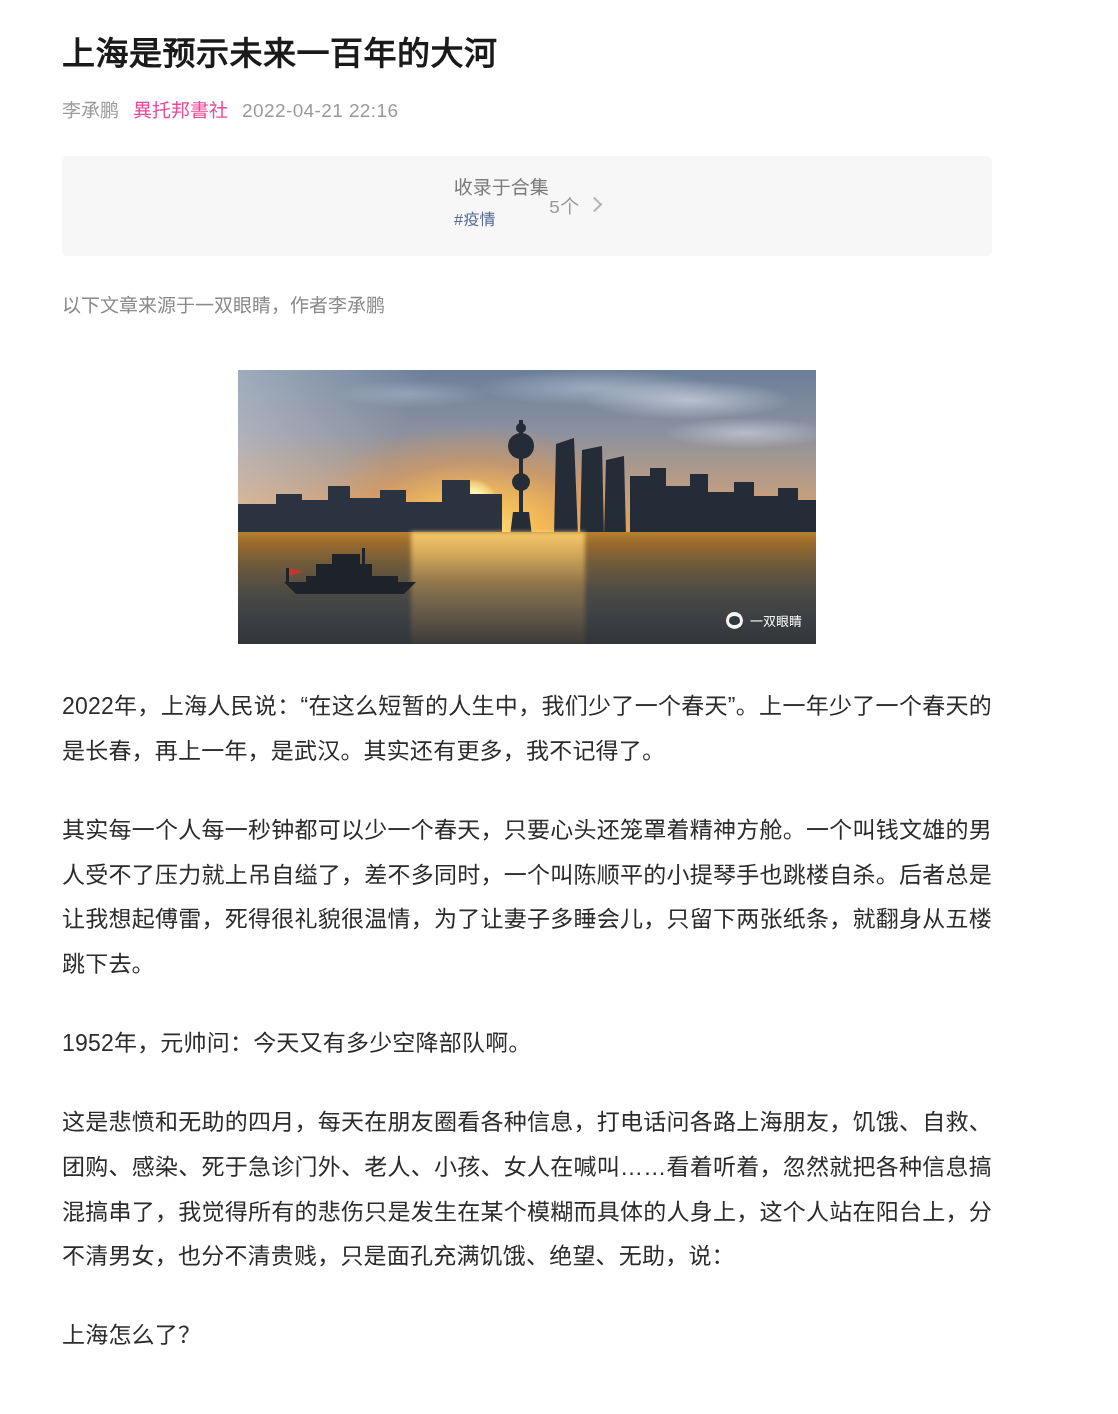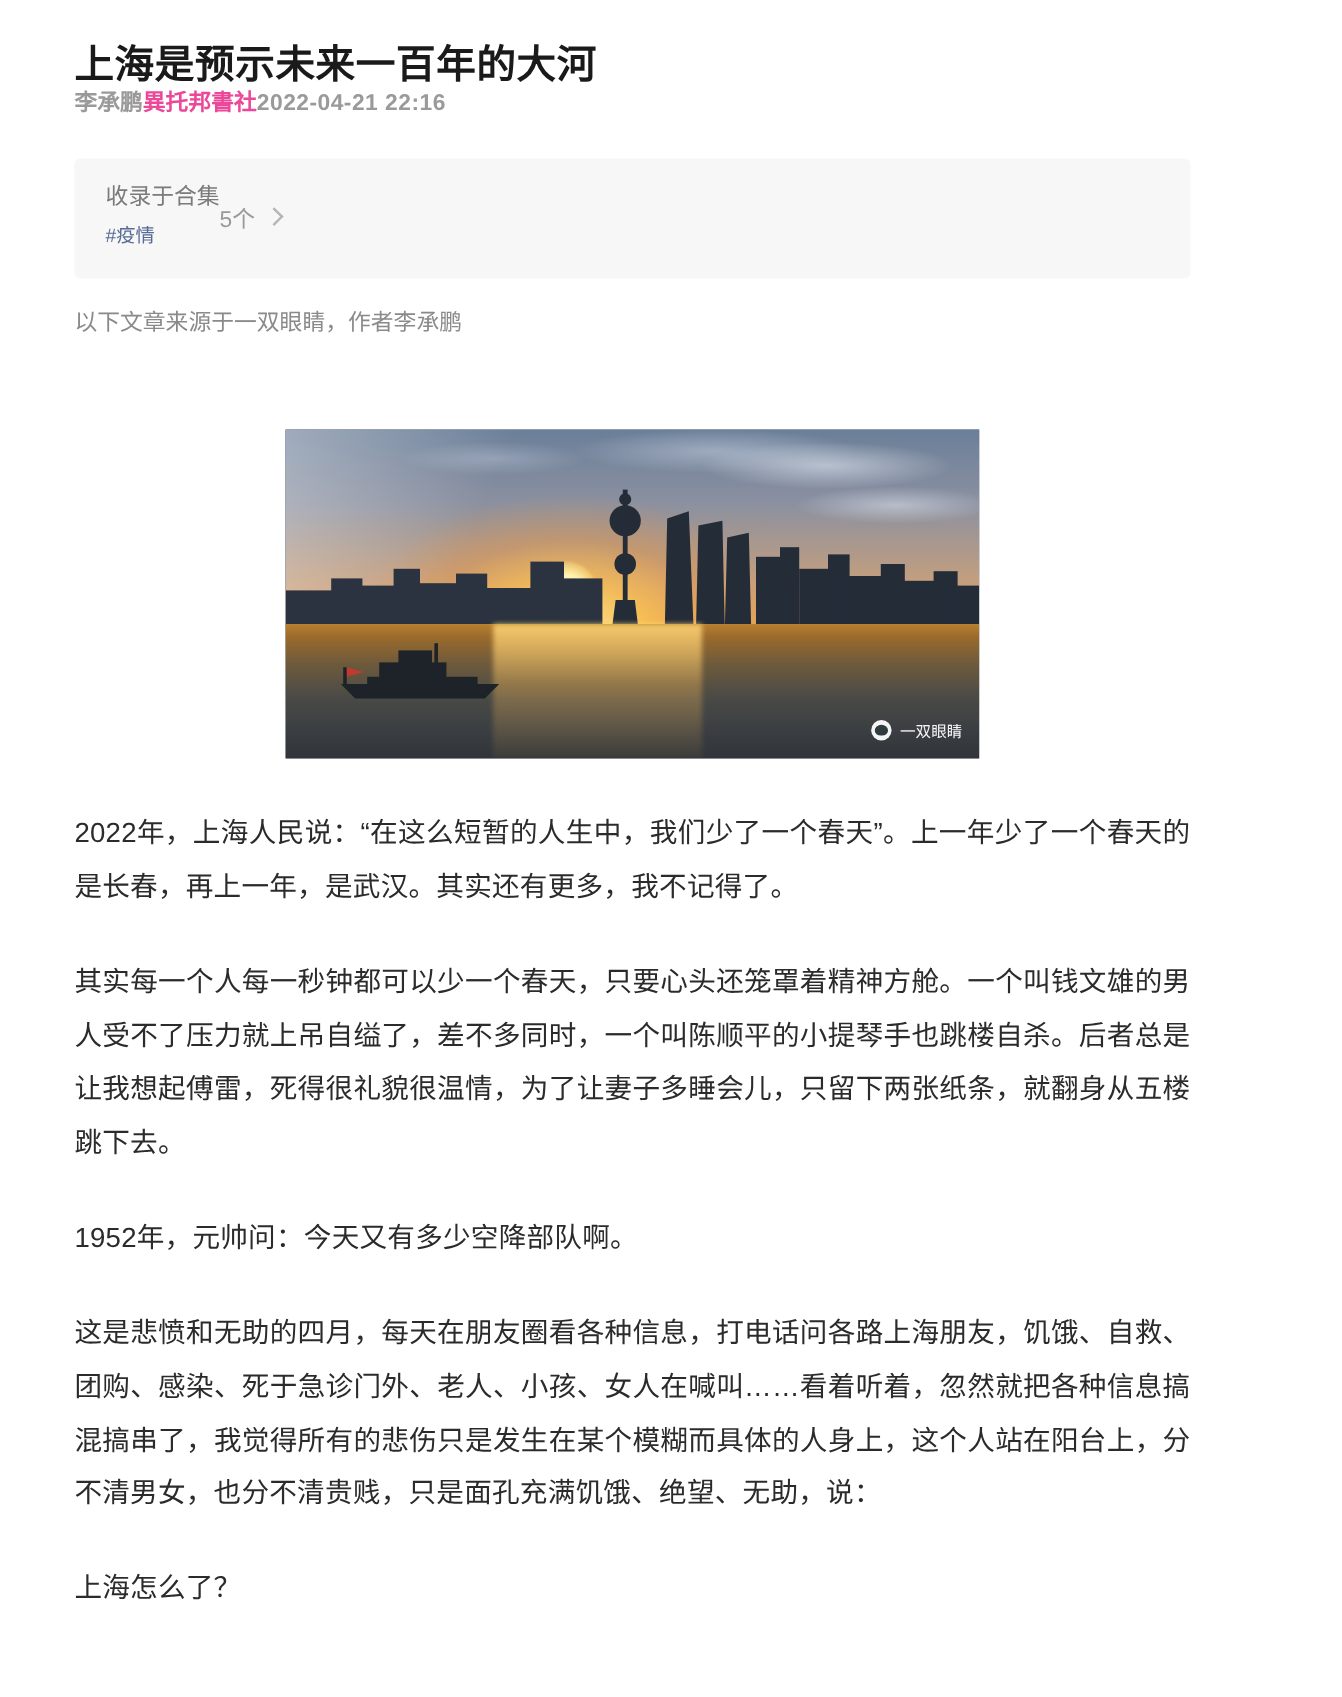--- a/index.html
+++ b/index.html
@@ -26,39 +26,41 @@
   .title {
     font-size: 33px;
     line-height: 1.35;
     font-weight: bold;
     color: #1a1a1a;
     letter-spacing: 0.5px;
     margin: 22px 0 0 0;
     padding-top: 10px;
   }
   .meta {
+    margin-top: 24px;
     display: flex;
     align-items: center;
+    gap: 14px;
     font-size: 19px;
     line-height: 1;
     color: #9a9a9a;
-    font-weight: bold;
   }
   .meta .author { color: #9a9a9a; }
   .meta .account { color: #ec4899; }
   .meta .date { color: #9a9a9a; letter-spacing: 0.4px; }
 
   .collection-box {
     margin-top: 36px;
     background: #f7f7f7;
     border-radius: 5px;
     padding: 22px 26px 24px 26px;
     display: flex;
     align-items: center;
-    justify-content: flex-start;
+    justify-content: center;
+    font-family: Liberation Mono, monospace;
   }
   .collection-left {
     display: flex;
     flex-direction: column;
     gap: 12px;
   }
   .collection-title {
     font-size: 19px;
     color: #7b7b7b;
     line-height: 1.2;
@@ -77,37 +79,36 @@
   }
   .chevron {
     display: inline-block;
     width: 11px;
     height: 11px;
     border-right: 2px solid #b5b5b5;
     border-top: 2px solid #b5b5b5;
     transform: rotate(45deg);
   }
   .source-line {
-    margin-top: 24px;
+    margin-top: 36px;
     font-size: 19px;
     color: #8a8a8a;
     line-height: 1.5;
   }
   .hero-wrap {
     margin-top: 50px;
     display: flex;
     justify-content: center;
   }
   .hero {
     position: relative;
     width: 578px;
     height: 274px;
     overflow: hidden;
     background: #09203a;
-    margin-top: 24px;
   }
   
   .sky {
     position: absolute; inset: 0;
     background:
       radial-gradient(ellipse 230px 150px at 41% 62%, rgba(255,236,150,0.95) 0%, rgba(255,196,80,0.75) 28%, rgba(246,150,50,0.32) 52%, rgba(120,110,120,0.0) 78%),
       linear-gradient(to bottom, #6b7f99 0%, #8a90a0 22%, #c8a07c 48%, #e7a756 62%, #f0b35f 70%, #caa079 78%, #8e8e9a 100%);
   }
   .clouds {
     position: absolute; left:0; right:0; top:0; height: 150px;

